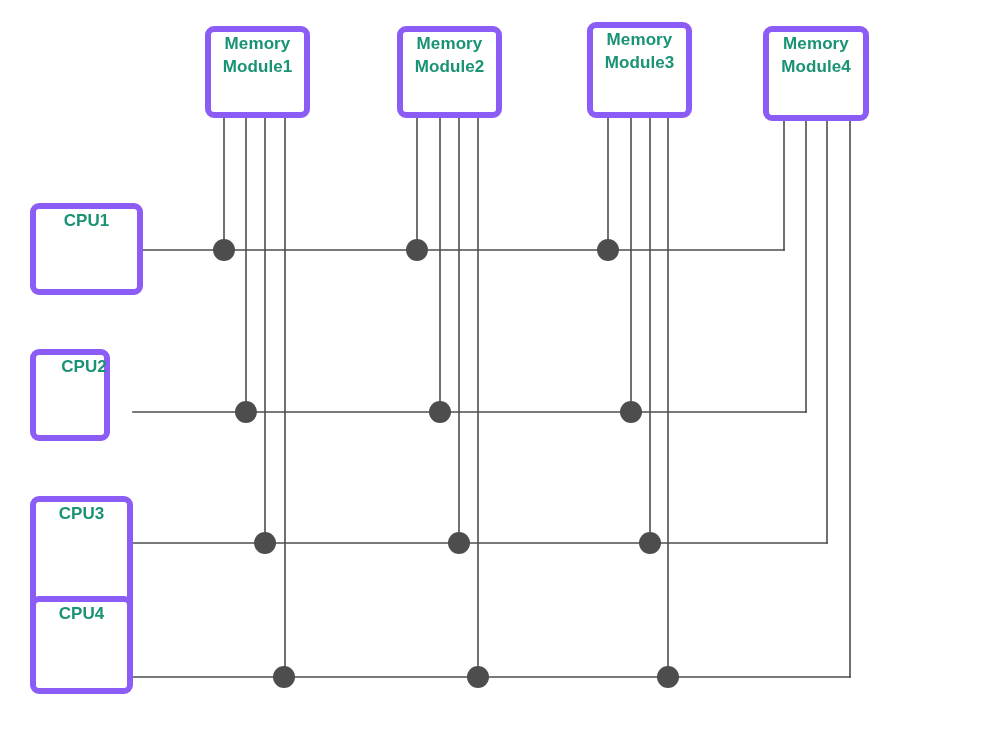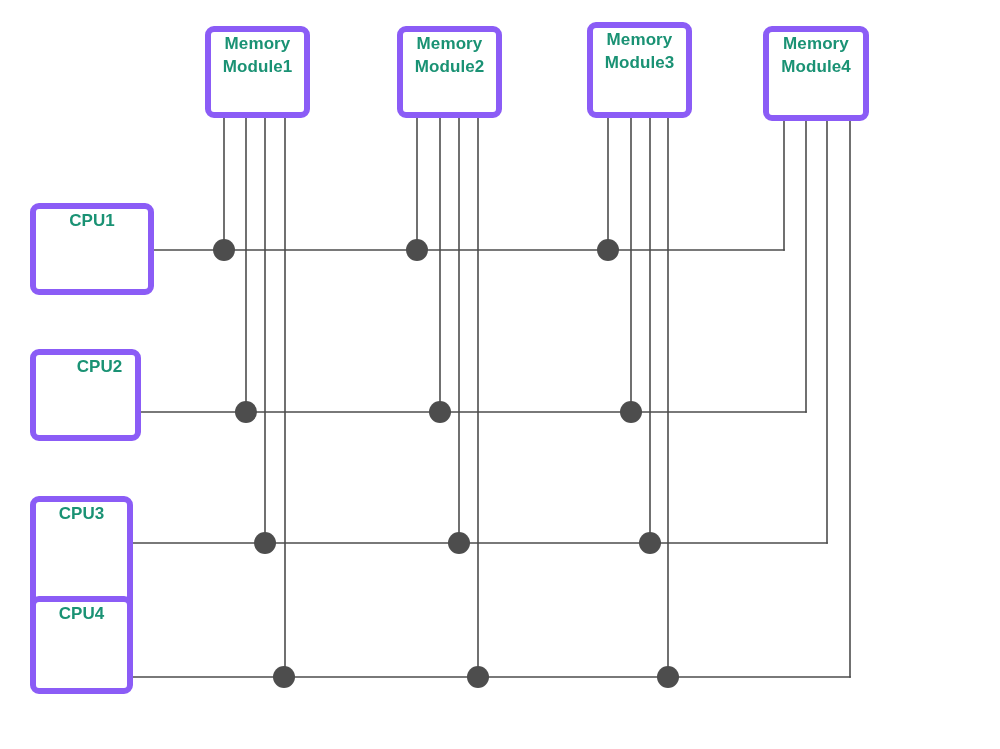--- a/index.html
+++ b/index.html
@@ -97,24 +97,24 @@
 Module2</span>
       </div>
       <div class="node-box" style="left: 587px; top: 22px; width: 105px; height: 96px;">
         <span>Memory
 Module3</span>
       </div>
       <div class="node-box" style="left: 763px; top: 26px; width: 106px; height: 95px;">
         <span>Memory
 Module4</span>
       </div>
-      <div class="node-box" style="left: 30px; top: 203px; width: 124px; height: 92px;">
+      <div class="node-box" style="left: 30px; top: 203px; width: 113px; height: 92px;">
         <span>CPU1</span>
       </div>
-      <div class="node-box" style="left: 30px; top: 349px; width: 111px; height: 92px; padding-left: 28px;">
+      <div class="node-box" style="left: 30px; top: 349px; width: 80px; height: 92px; padding-left: 28px;">
         <span>CPU2</span>
       </div>
       <div class="node-box" style="left: 30px; top: 496px; width: 103px; height: 118px;">
         <span>CPU3</span>
       </div>
       <div class="node-box" style="left: 30px; top: 596px; width: 103px; height: 98px;">
         <span>CPU4</span>
       </div>
     </div>
 

